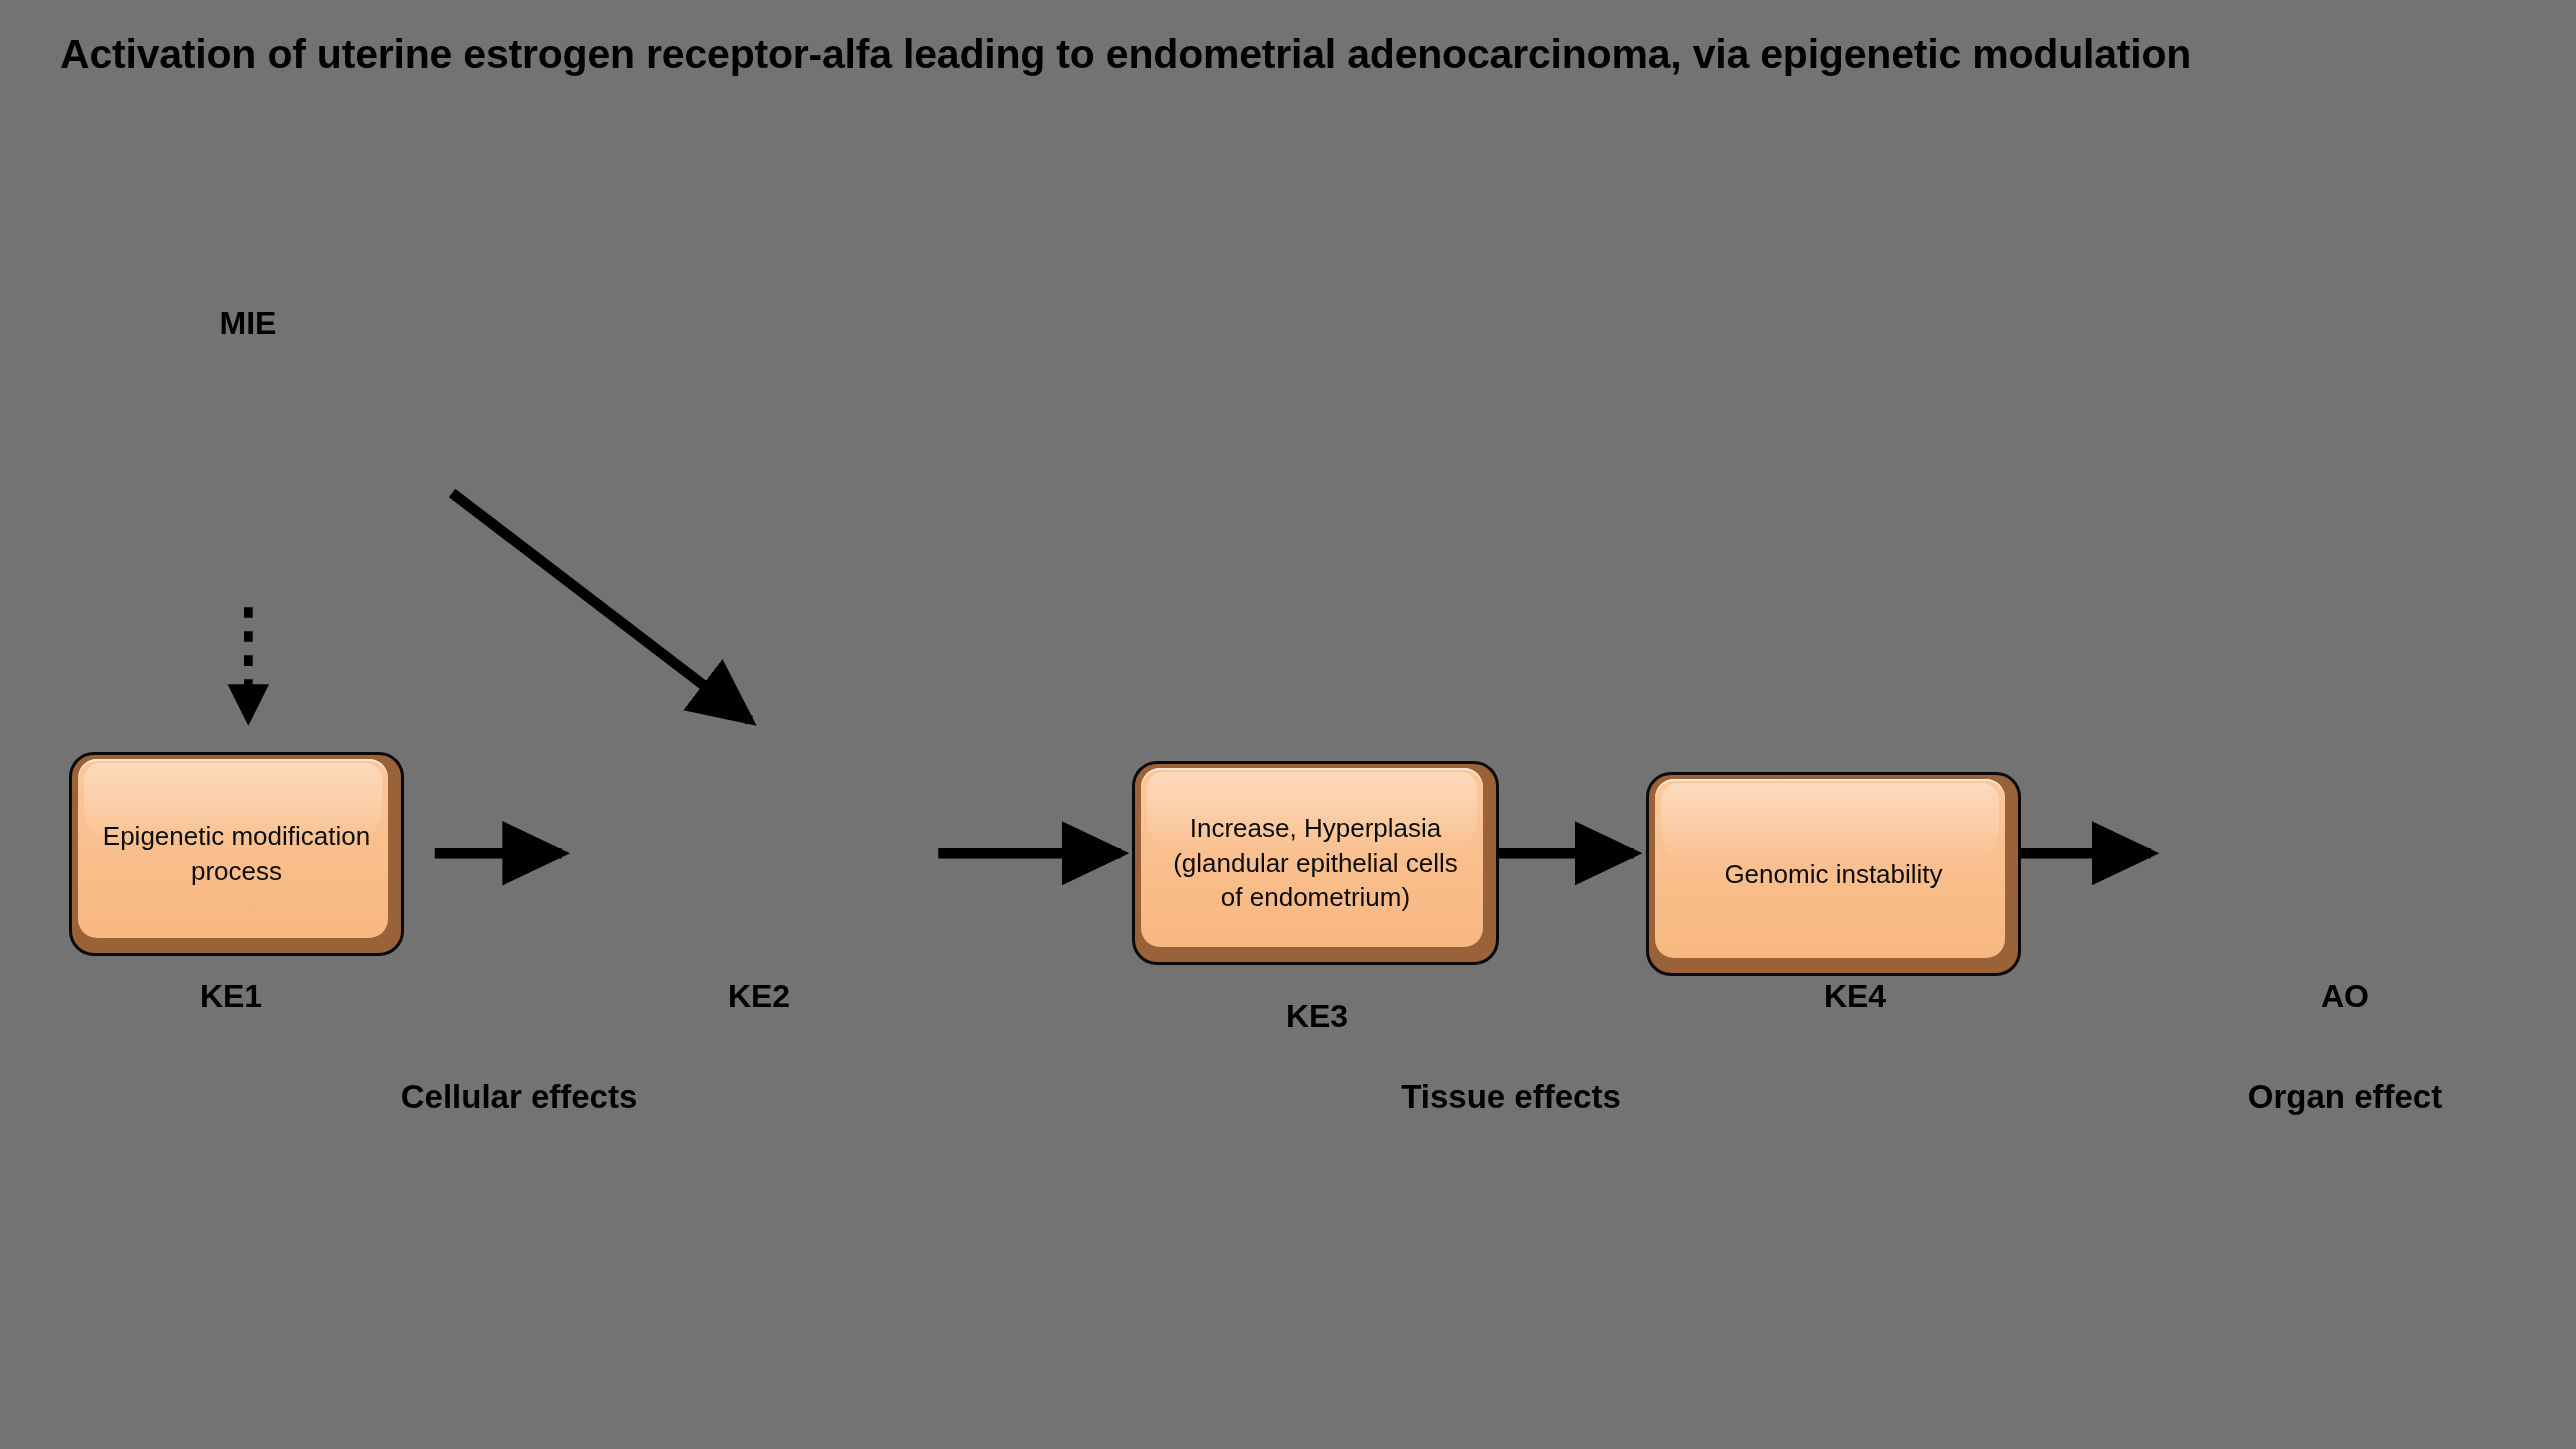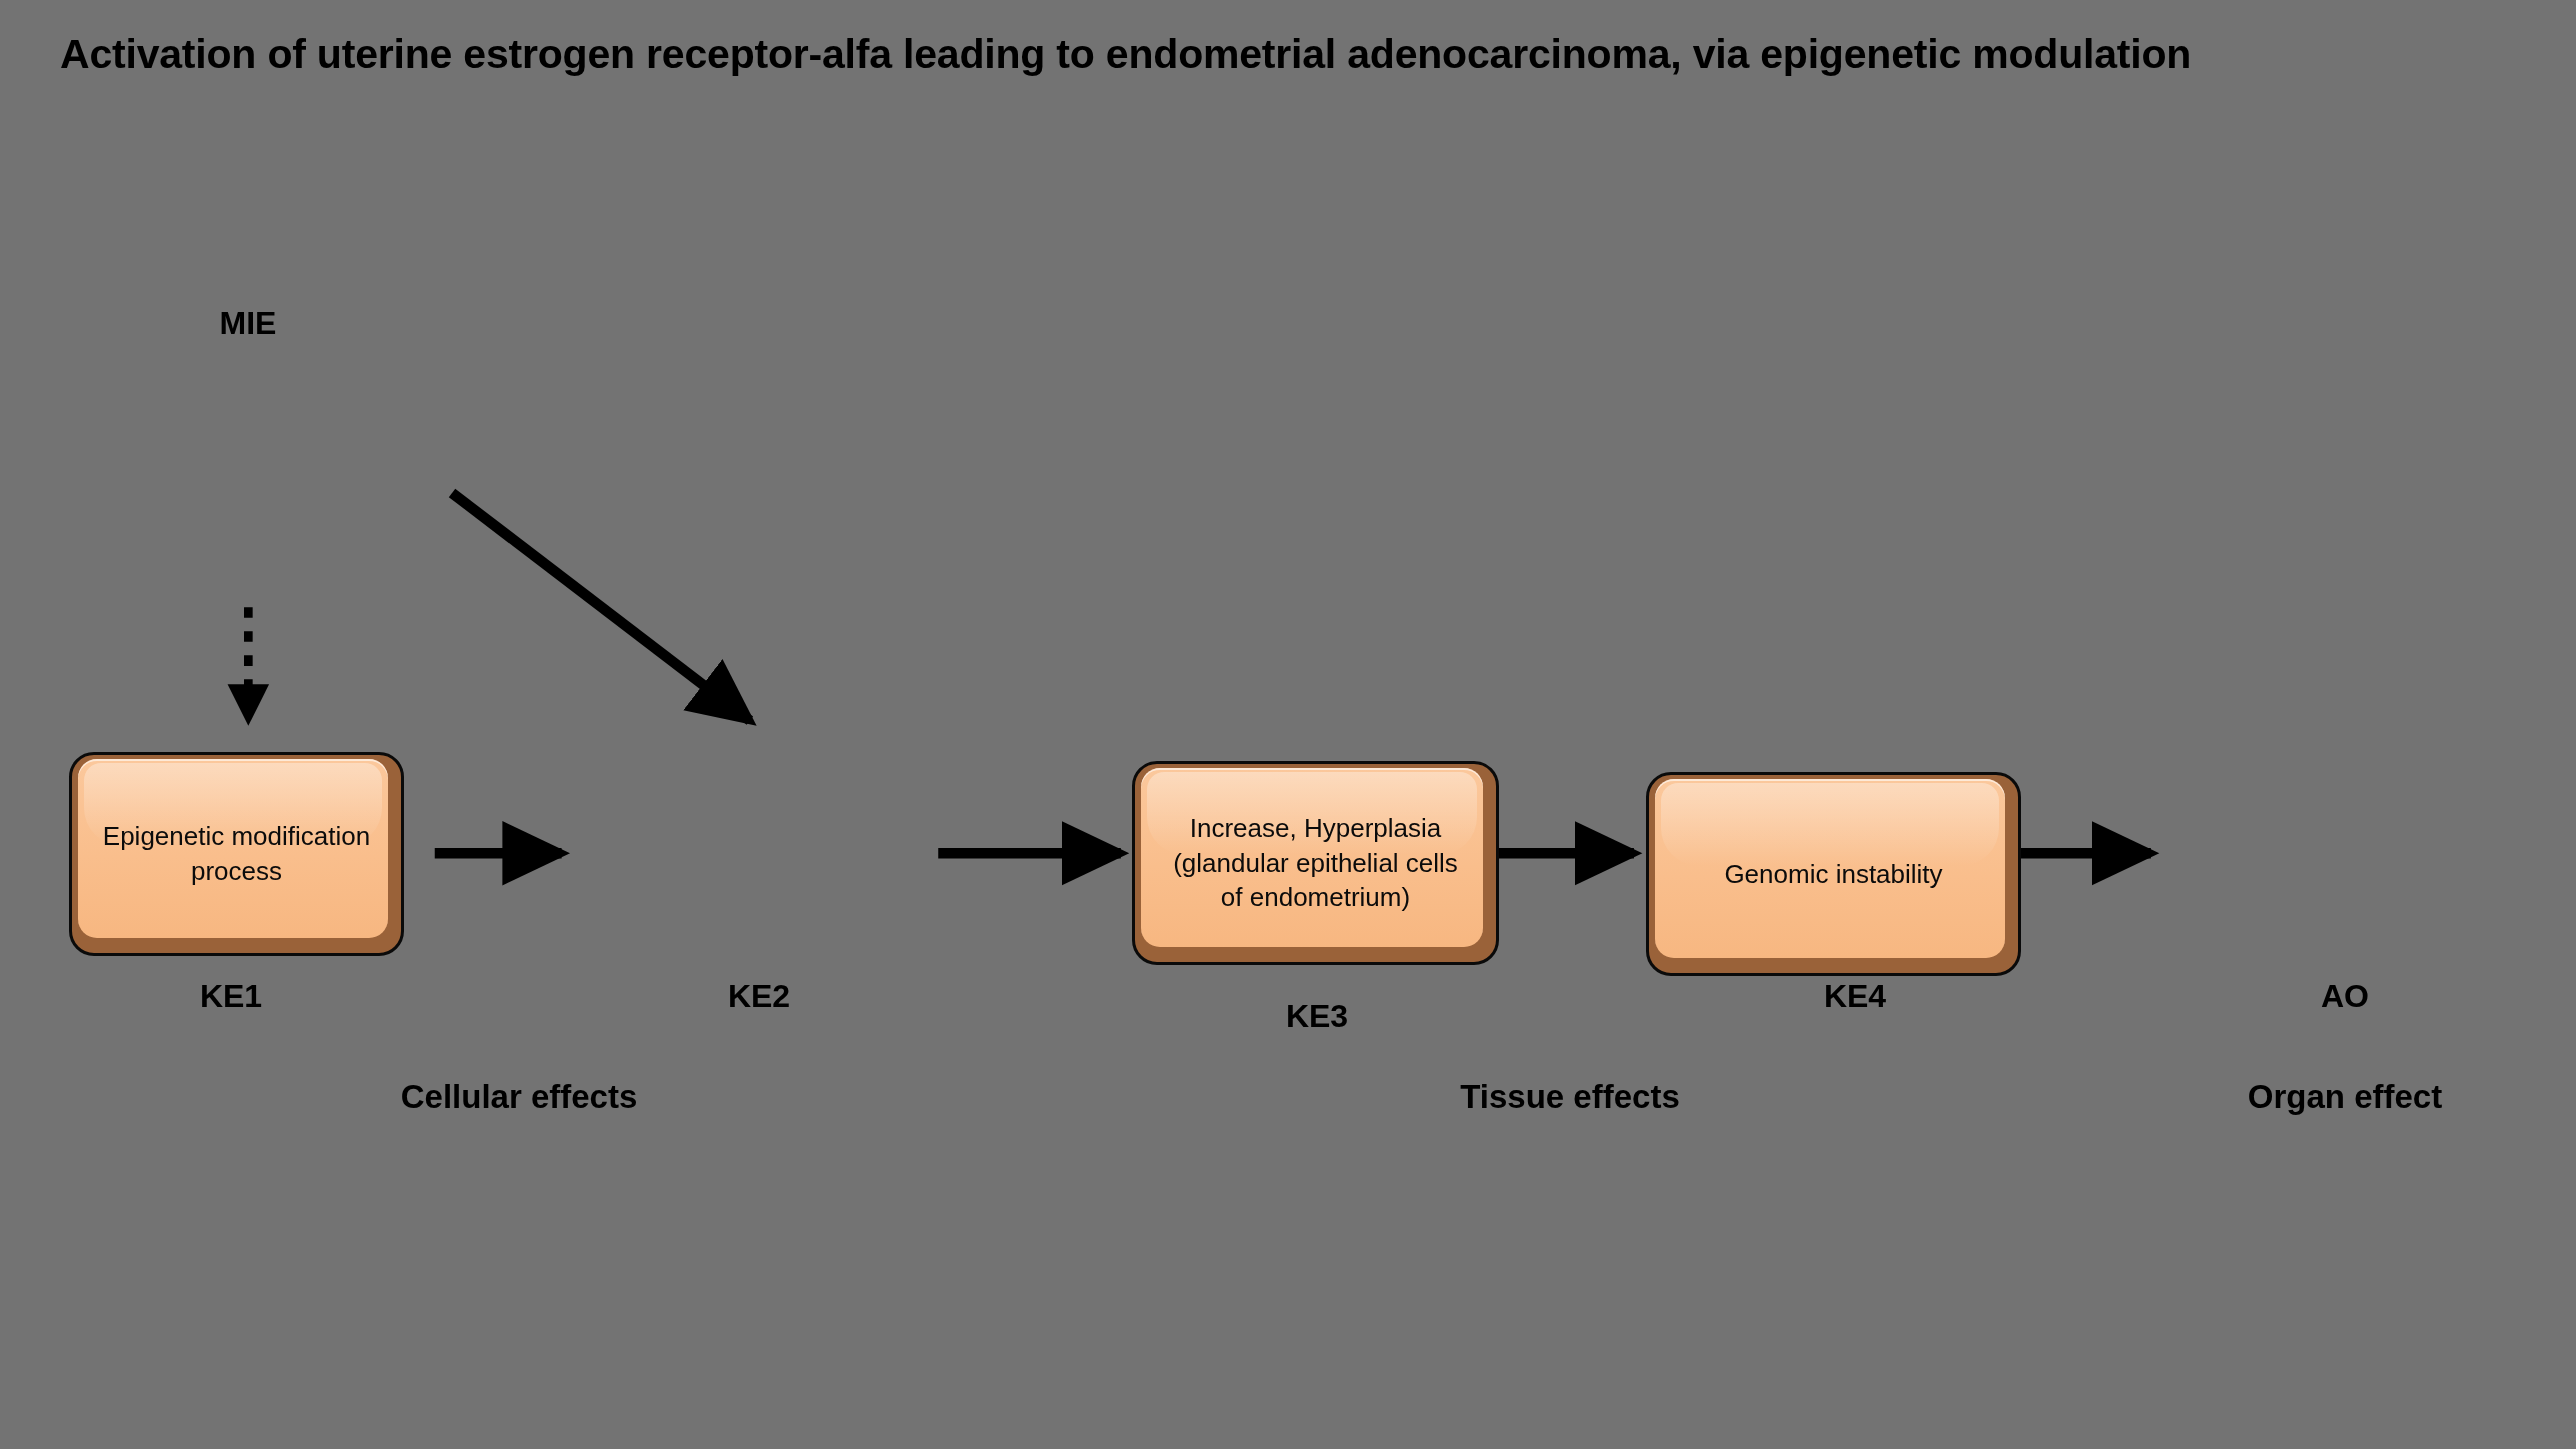--- a/index.html
+++ b/index.html
@@ -171,17 +171,17 @@
   <div class="cap" style="left:1317px; top:998px;">KE3</div>
 
   <div class="node orange" style="left:1646px; top:772px; width:375px; height:204px;">
     <span class="lbl">Genomic instability</span>
   </div>
   <div class="cap" style="left:1855px; top:978px;">KE4</div>
 
   <div class="cap" style="left:2345px; top:978px;">AO</div>
 
   <div class="grpcap" style="left:519px; top:1078px;">Cellular effects</div>
-  <div class="grpcap" style="left:1570px; top:1078px;">Tissue effects</div>
+  <div class="grpcap" style="left:1511px; top:1078px;">Tissue effects</div>
   <div class="grpcap" style="left:2345px; top:1078px;">Organ effect</div>
 
 </div>
 
 
 </body></html>

